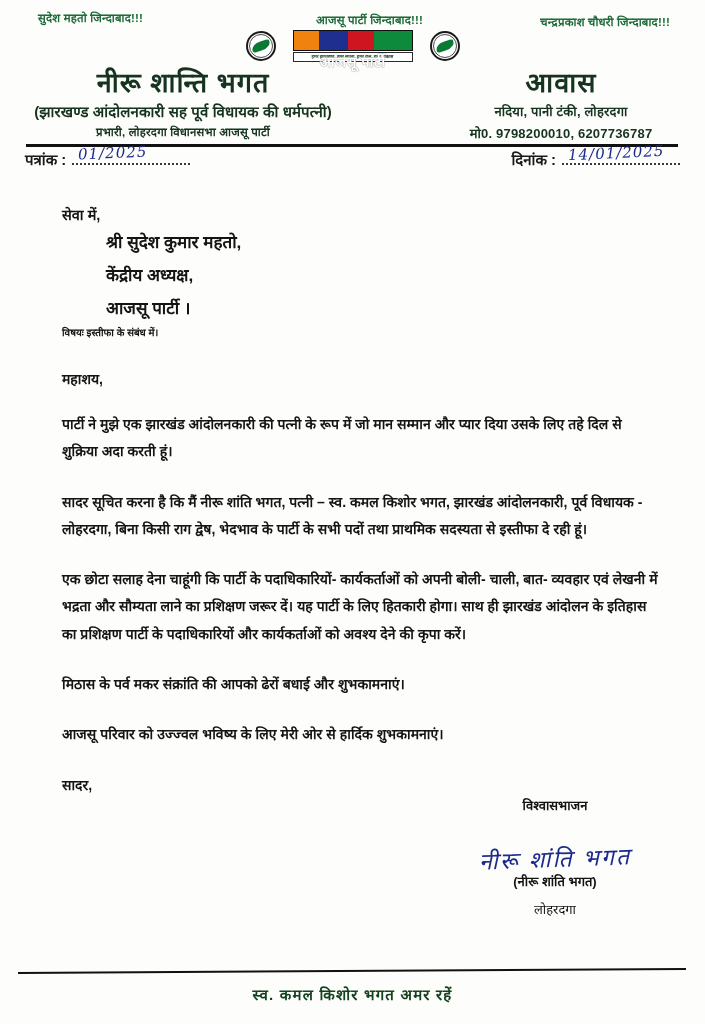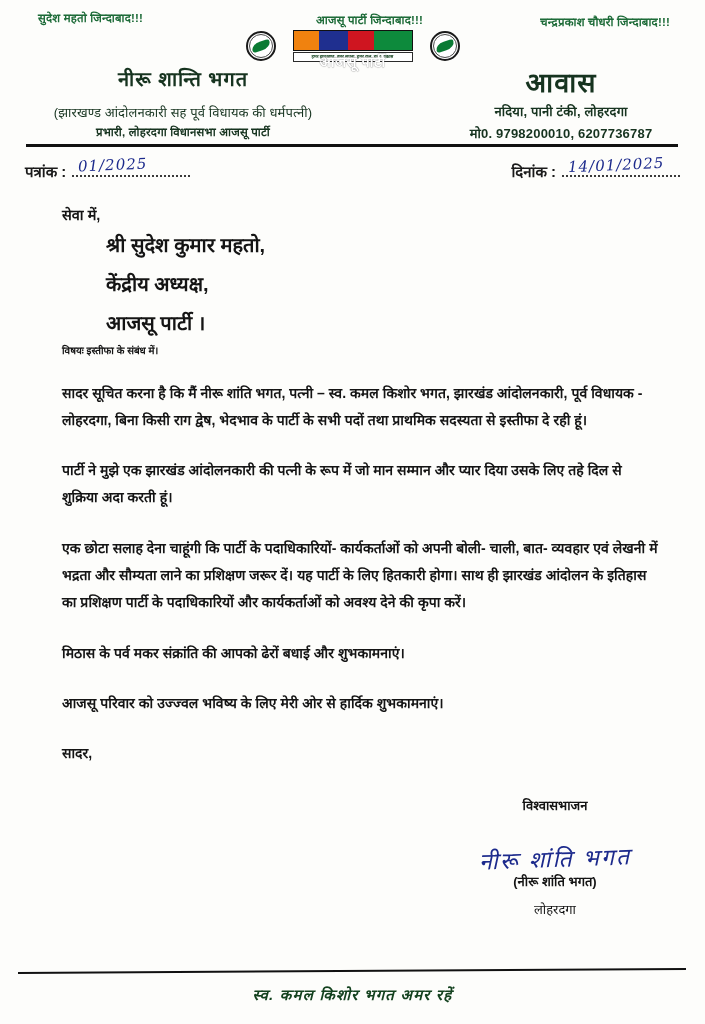--- a/index.html
+++ b/index.html
@@ -131,31 +131,31 @@
     text-align: center;
   }
   .lh-right {
     position: absolute;
     top: 68px;
     right: 14px;
     width: 260px;
     text-align: center;
   }
   .lh-name {
-    font-size: 20px;
+    font-size: 27px;
     font-weight: bold;
     color: #16331f;
     letter-spacing: 1px;
     line-height: 1.12;
   }
   .lh-sub1 {
-    font-size: 13px;
-    font-weight: normal;
+    font-size: 15px;
+    font-weight: bold;
     color: #16331f;
-    margin-top: 13px;
+    margin-top: 3px;
     letter-spacing: 0.1px;
   }
   .lh-sub2 {
     font-size: 11.5px;
     font-weight: bold;
     color: #16331f;
     margin-top: 3px;
     letter-spacing: 0.2px;
   }
   .lh-addr-title {
@@ -188,21 +188,21 @@
     left: 18px;
     width: 668px;
     height: 2px;
     background: #111;
     transform: rotate(-0.35deg);
   }
 
   
   .refline {
     position: absolute;
-    top: 160px;
+    top: 148px;
     left: 0;
     width: 705px;
     height: 30px;
   }
   .field {
     position: absolute;
     display: flex;
     align-items: baseline;
     font-size: 15px;
     font-weight: bold;
@@ -241,21 +241,21 @@
     width: 596px;
   }
   .to-line {
     font-size: 14.5px;
     font-weight: bold;
     color: #141414;
     line-height: 1.35;
   }
   .to-indent {
     margin-left: 44px;
-    font-size: 20px;
+    font-size: 17px;
     font-weight: bold;
     color: #141414;
     line-height: 1.95;
   }
   .subject {
     font-size: 10px;
     font-weight: bold;
     color: #141414;
   }
   .salutation {
@@ -321,21 +321,20 @@
   .footer-text {
     position: absolute;
     bottom: 20px;
     left: 0;
     width: 705px;
     text-align: center;
     font-size: 15px;
     font-weight: bold;
     color: #14421f;
     letter-spacing: 1.2px;
-    font-style: italic;
   }
 </style>
 </head>
 <body>
 
 <div id="page">
 
   <div class="slogan-row">
     <div class="slogan slogan-left">सुदेश महतो जिन्दाबाद!!!</div>
     <div class="slogan slogan-mid">आजसू पार्टी जिन्दाबाद!!!</div>
@@ -390,23 +389,24 @@
     </div>
   </div>
 
   <div class="body-wrap">
     <div class="to-line">सेवा में,</div>
     <div class="to-indent">श्री सुदेश कुमार महतो,</div>
     <div class="to-indent">केंद्रीय अध्यक्ष,</div>
     <div class="to-indent">आजसू पार्टी ।</div>
 
     <div class="subject">विषयः इस्तीफा के संबंध में।</div>
-
+    <div class="salutation">महाशय,</div>
+
+    <div class="para">पार्टी ने मुझे एक झारखंड आंदोलनकारी की पत्नी के रूप में जो मान सम्मान और प्यार दिया उसके लिए तहे दिल से शुक्रिया अदा करती हूं।</div>
     <div class="para">सादर सूचित करना है कि मैं नीरू शांति भगत, पत्नी – स्व. कमल किशोर भगत, झारखंड आंदोलनकारी, पूर्व विधायक - लोहरदगा, बिना किसी राग द्वेष, भेदभाव के पार्टी के सभी पदों तथा प्राथमिक सदस्यता से इस्तीफा दे रही हूं।</div>
-    <div class="para">पार्टी ने मुझे एक झारखंड आंदोलनकारी की पत्नी के रूप में जो मान सम्मान और प्यार दिया उसके लिए तहे दिल से शुक्रिया अदा करती हूं।</div>
     <div class="para">एक छोटा सलाह देना चाहूंगी कि पार्टी के पदाधिकारियों- कार्यकर्ताओं को अपनी बोली- चाली, बात- व्यवहार एवं लेखनी में भद्रता और सौम्यता लाने का प्रशिक्षण जरूर दें। यह पार्टी के लिए हितकारी होगा। साथ ही झारखंड आंदोलन के इतिहास का प्रशिक्षण पार्टी के पदाधिकारियों और कार्यकर्ताओं को अवश्य देने की कृपा करें।</div>
     <div class="para">मिठास के पर्व मकर संक्रांति की आपको ढेरों बधाई और शुभकामनाएं।</div>
     <div class="para">आजसू परिवार को उज्ज्वल भविष्य के लिए मेरी ओर से हार्दिक शुभकामनाएं।</div>
 
     <div class="closing">सादर,</div>
   </div>
 
   <div class="sign-block">
     <div class="sign-title">विश्वासभाजन</div>
     <div class="sign-ink">नीरू शांति भगत</div>

